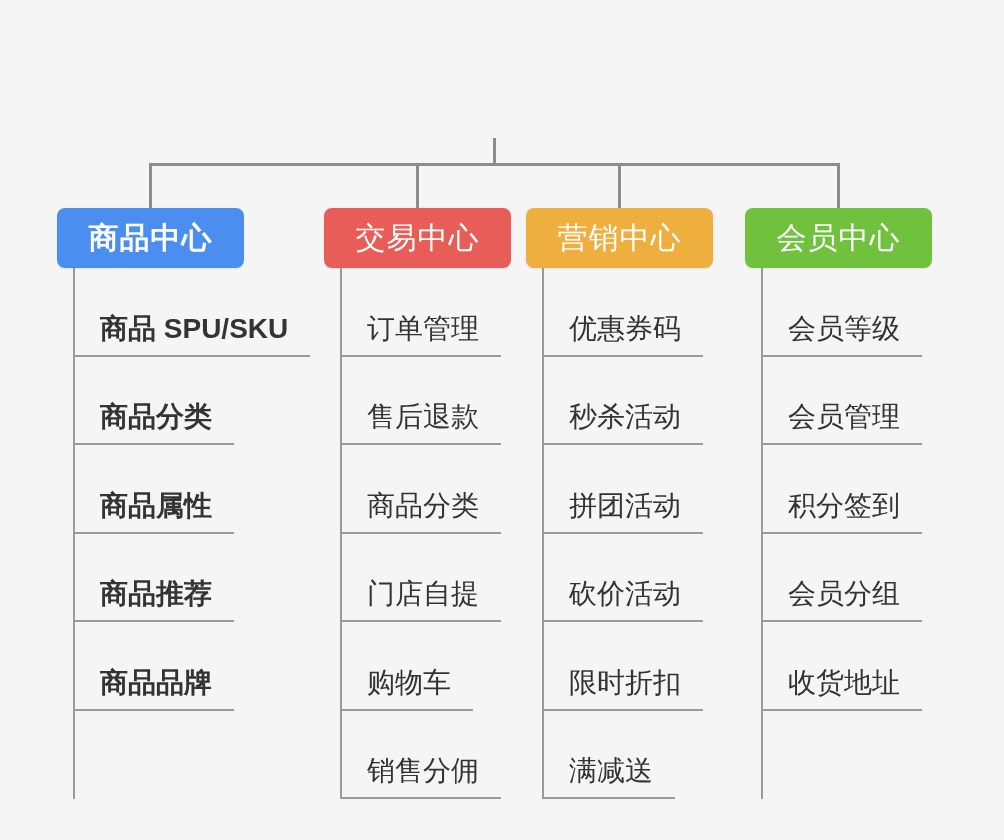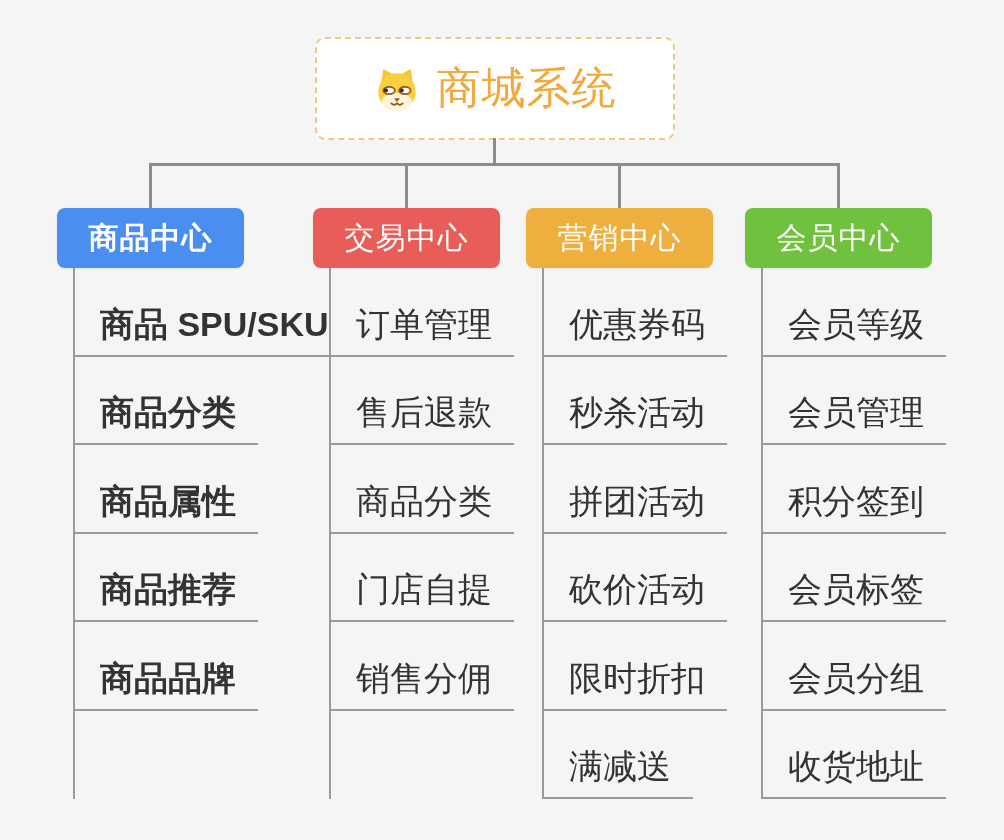--- a/index.html
+++ b/index.html
@@ -35,21 +35,21 @@
 
   
   .line{position:absolute;background:#8c8c8c;}
   .stem{left:493px;top:138px;width:3px;height:28px;}
   .bus{left:149px;top:163px;width:691px;height:3px;}
   .drop{left:92px;top:-45px;width:3px;height:45px;}
 
   
   .branch{position:absolute;top:208px;width:260px;}
   .branch:nth-child(1){left:57px;font-weight:bold;}
-  .branch:nth-child(2){left:313px;}
+  .branch:nth-child(2){left:324px;}
   .branch:nth-child(3){left:526px;}
   .branch:nth-child(4){left:745px;}
 
   .branch-header{
     position:relative;
     width:187px;height:60px;
     border-radius:8px;
     display:flex;align-items:center;justify-content:center;
     color:#ffffff;
     font-size:30px;
@@ -66,47 +66,30 @@
   .items{position:relative;}
   .item{
     height:88.5px;
     margin-left:16px;
     display:flex;align-items:flex-end;
   }
   .item-label{
     display:inline-block;
     padding:0 22px 7px 27px;
     border-bottom:2px solid #9a9a9a;
-    font-size:34px;
+    font-size:28px;
     color:#333333;
     white-space:nowrap;
   }
 </style>
 </head>
 <body>
 
 <div class="canvas">
 
-  <div class="root-node">
-    <span class="dog">
-      <svg viewBox="0 0 64 64" width="46" height="46" aria-hidden="true">
-        <path d="M10 23 L13 4 L28 12 Z" fill="#f6c53c"></path>
-        <path d="M54 23 L51 4 L36 12 Z" fill="#f6c53c"></path>
-        <circle cx="32" cy="36" r="26" fill="#fad03f"></circle>
-        <ellipse cx="32" cy="50" rx="21" ry="12.5" fill="#fdf4dc"></ellipse>
-        <ellipse cx="21" cy="34" rx="8" ry="5" fill="#ffffff" stroke="#8a5a1e" stroke-width="2.5"></ellipse>
-        <circle cx="16.5" cy="34" r="3" fill="#4a2e10"></circle>
-        <ellipse cx="43" cy="34" rx="8" ry="5" fill="#ffffff" stroke="#8a5a1e" stroke-width="2.5"></ellipse>
-        <circle cx="38.5" cy="34" r="3" fill="#4a2e10"></circle>
-        <path d="M28 45 h8 l-4 5 z" fill="#8a5a1e"></path>
-        <path d="M24 52 q4 4 8 0 q4 4 8 0" stroke="#8a5a1e" stroke-width="2.2" fill="none" stroke-linecap="round"></path>
-      </svg>
-    </span>
-    <span class="root-title">商城系统</span>
-  </div>
 
   <div class="line stem"></div>
   <div class="line bus"></div>
 
   <div id="branches">
     <div class="branch">
       <div class="line drop"></div>
       <div class="branch-header" style="background: rgb(74, 143, 240);">
         <span>商品中心</span>
       </div>
@@ -151,20 +134,23 @@
     </div>
 
     <div class="item">
       <span class="item-label">商品分类</span>
     </div>
 
     <div class="item">
       <span class="item-label">门店自提</span>
     </div>
 
+    <div class="item">
+      <span class="item-label">购物车</span>
+    </div>
 
     <div class="item">
       <span class="item-label">销售分佣</span>
     </div>
   </div>
     </div>
 
     <div class="branch">
       <div class="line drop"></div>
       <div class="branch-header" style="background: rgb(239, 175, 63);">
@@ -210,23 +196,20 @@
     </div>
 
     <div class="item">
       <span class="item-label">会员管理</span>
     </div>
 
     <div class="item">
       <span class="item-label">积分签到</span>
     </div>
 
-    <div class="item">
-      <span class="item-label">会员标签</span>
-    </div>
 
     <div class="item">
       <span class="item-label">会员分组</span>
     </div>
 
     <div class="item">
       <span class="item-label">收货地址</span>
     </div>
   </div>
     </div>

